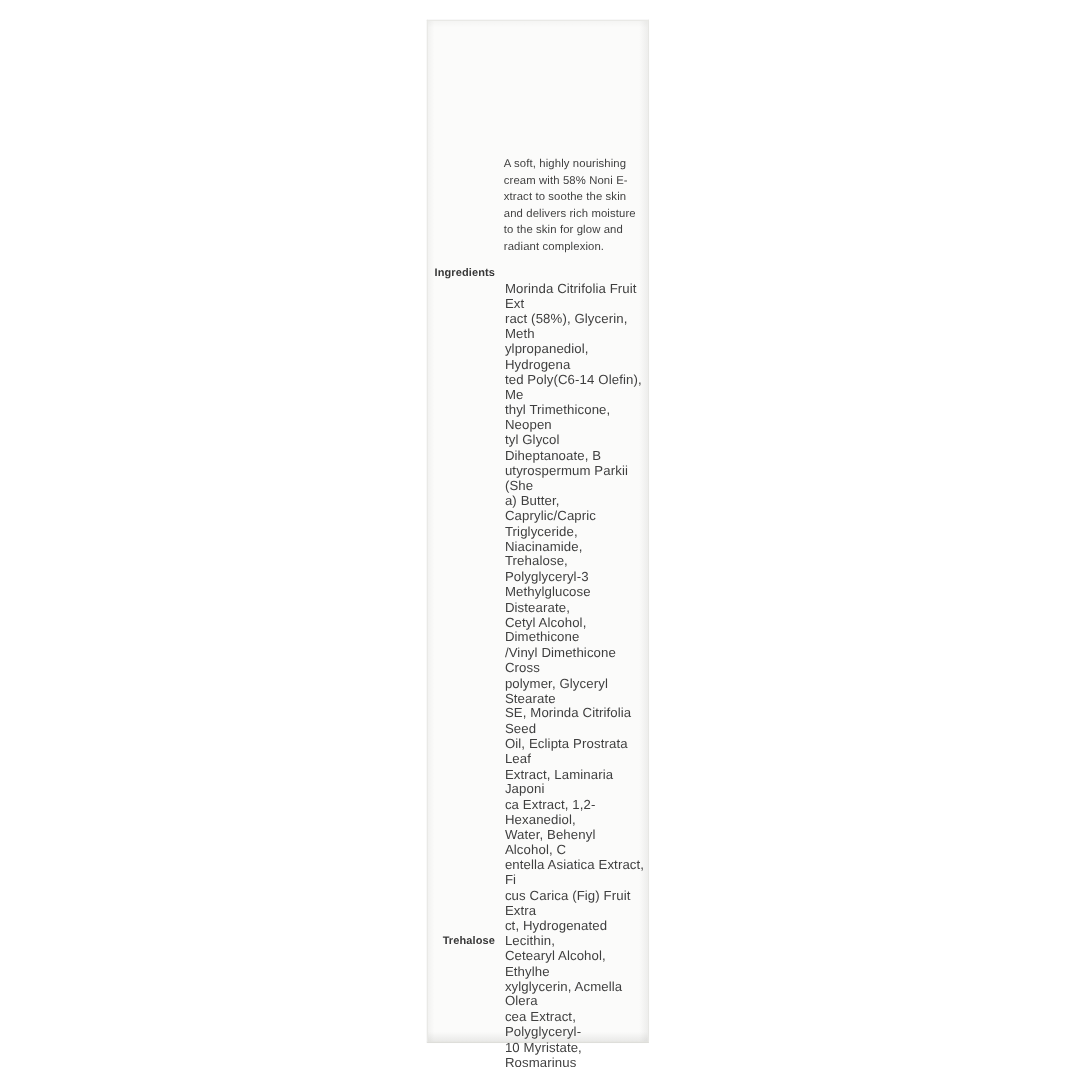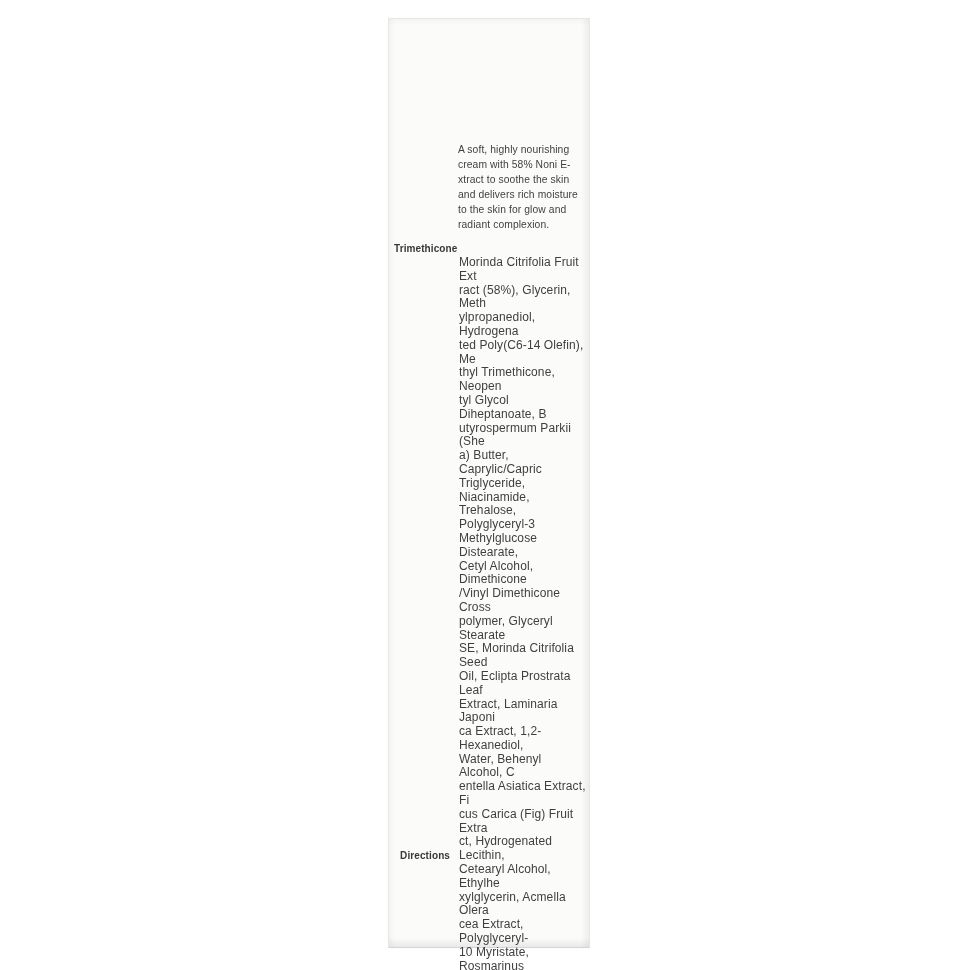--- a/index.html
+++ b/index.html
@@ -67,21 +67,21 @@
 <div class="stage">
   <div class="box">
 
     <div class="txt desc">A soft, highly nourishing
 cream with 58% Noni E-
 xtract to soothe the skin
 and delivers rich moisture
 to the skin for glow and
 radiant complexion.</div>
 
-    <div class="sec-label ing-label">Trimethicone</div>
+    <div class="sec-label ing-label">Ingredients</div>
     <div class="txt ing-body">Morinda Citrifolia Fruit Ext
 ract (58%), Glycerin, Meth
 ylpropanediol, Hydrogena
 ted Poly(C6-14 Olefin), Me
 thyl Trimethicone, Neopen
 tyl Glycol Diheptanoate, B
 utyrospermum Parkii (She
 a) Butter, Caprylic/Capric
 Triglyceride, Niacinamide,
 Trehalose, Polyglyceryl-3
@@ -112,16 +112,16 @@
 Flower Extract, Carbomer,
 Sodium Hyaluronate, Tro
 methamine, Hydrolyzed H
 yaluronic Acid, Ceramide
 NP, Palmitic Acid, Aloe Ba
 rbadensis Leaf Extract, Al
 thaea Rosea Flower Extra
 ct, Stearic Acid, Arginine,
 Myristic Acid</div>
 
-    <div class="sec-label dir-label">Directions</div>
+    <div class="sec-label dir-label">Trehalose</div>
 
   </div>
 </div>
 
 </body></html>

